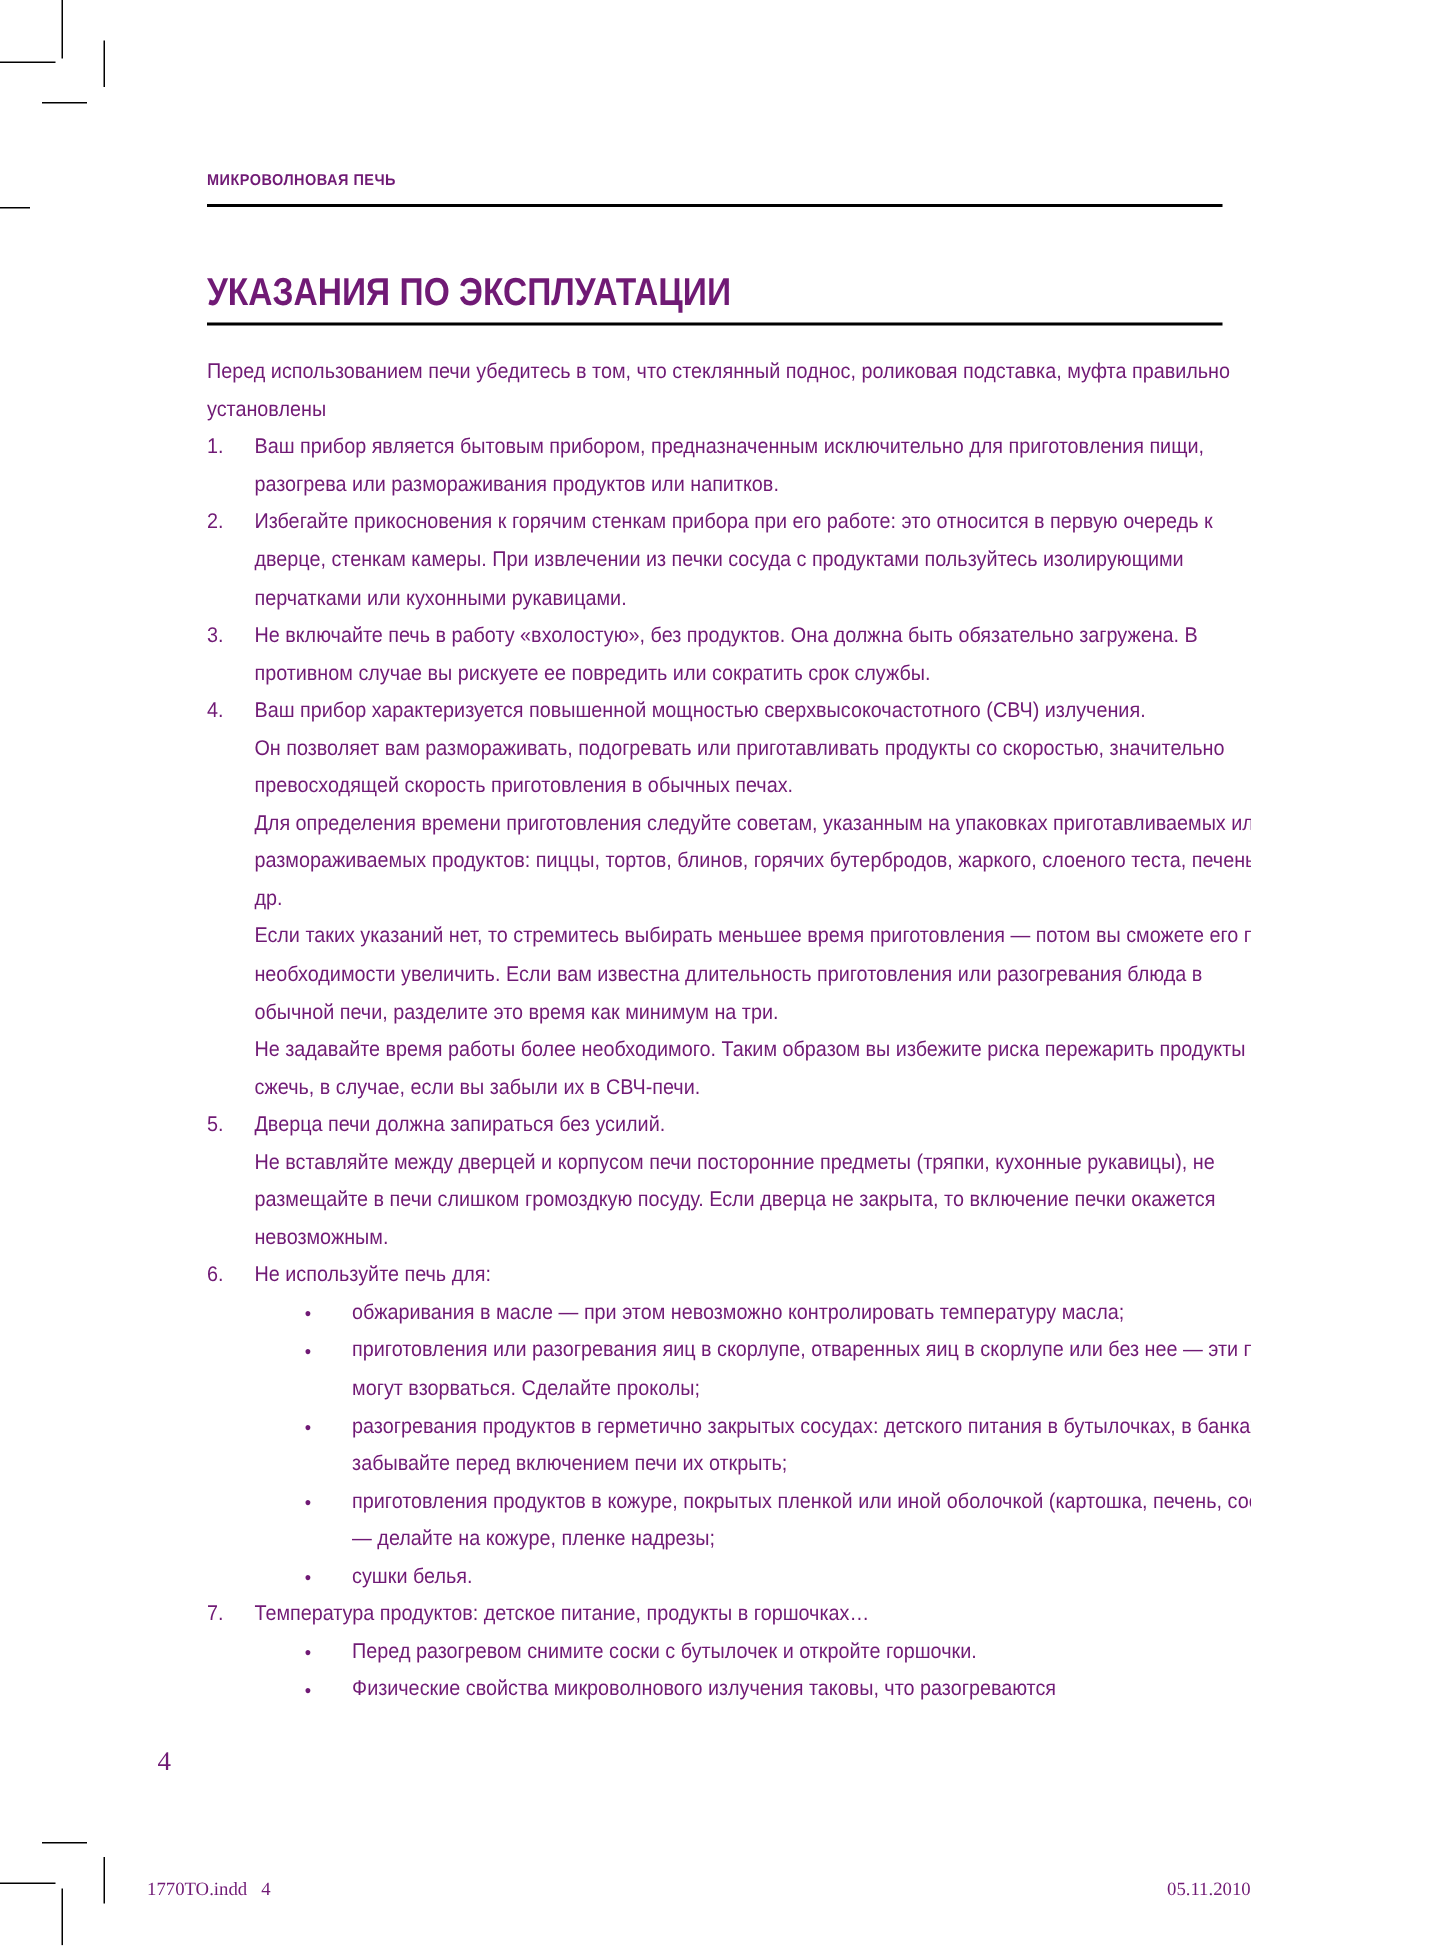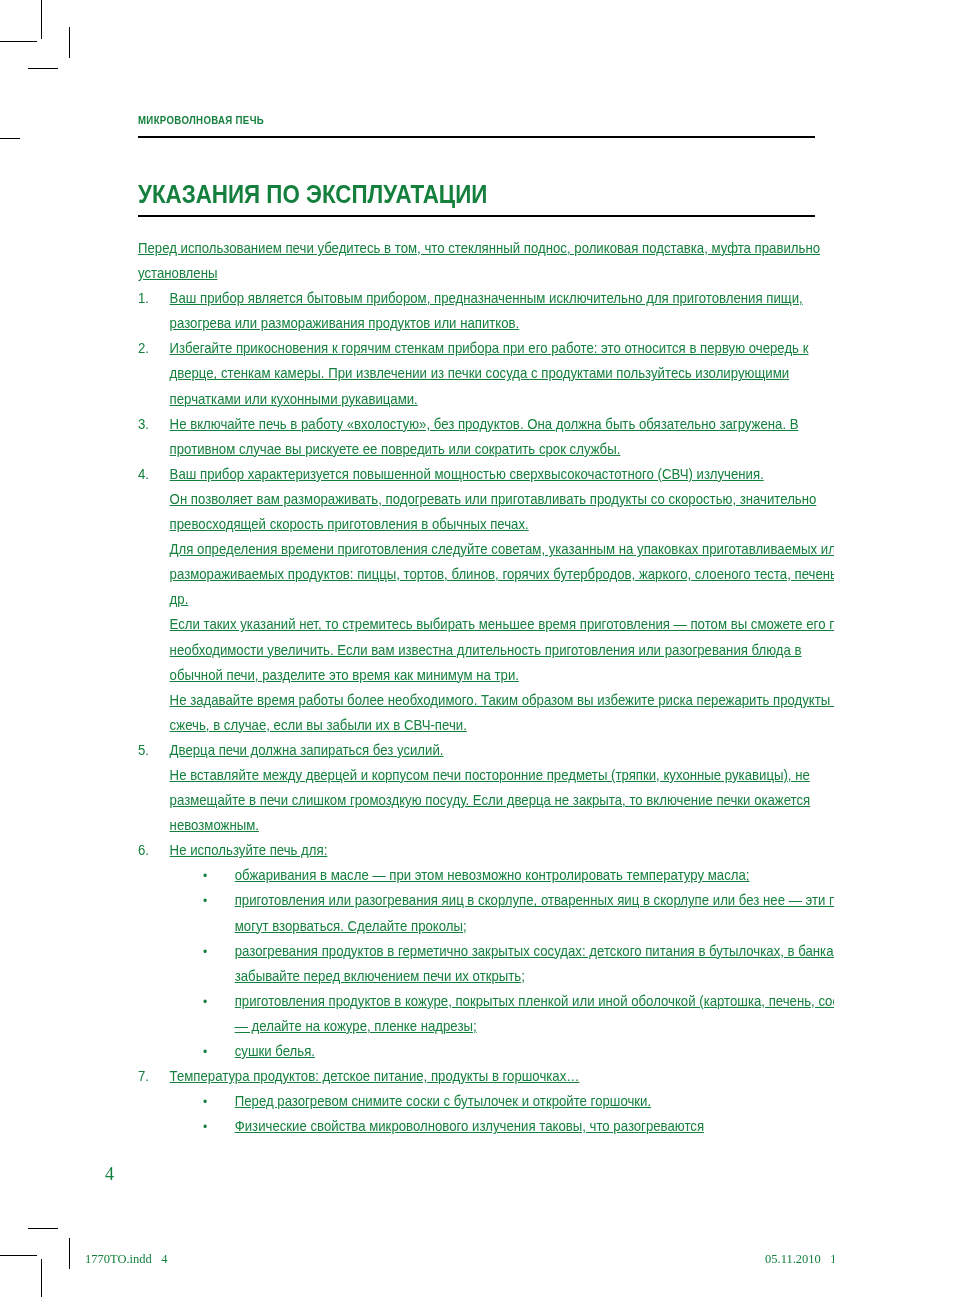--- a/index.html
+++ b/index.html
@@ -8,21 +8,21 @@
     background: #ffffff;
   }
 
   #page {
     position: relative;
     width: 834px;
     height: 1297px;
     background: #ffffff;
     overflow: hidden;
     font-family: "Liberation Sans", sans-serif;
-    color: #15803d;
+    color: #701a75;
   }
 
   
   .mark {
     position: absolute;
     background: #000000;
   }
   .mark-h { height: 1px; }
   .mark-v { width: 1px; }
 
@@ -95,21 +95,20 @@
   }
 
   
   .body {
     position: absolute;
     left: 138px;
     top: 236px;
     width: 690px;
     font-size: 14.2px;
     line-height: 25.1px;
-    text-decoration: underline;
   }
 
   .para {
     margin: 0;
     padding: 0;
     transform: scaleX(0.93);
     transform-origin: left top;
     width: 740px;
   }
 
@@ -154,20 +153,21 @@
     font-family: "Liberation Serif", serif;
     font-size: 18px;
   }
 
   
   .slug {
     position: absolute;
     font-family: "Liberation Serif", serif;
     font-size: 12.5px;
     white-space: pre;
+    margin-left: 13px;
   }
   .slug-left  { left: 85px;  top: 1252px; }
   .slug-right { left: 765px; top: 1252px; }
 </style>
 </head>
 <body>
 
 <div id="page">
 
   <div class="mark mark-v m-tl-v"></div>

